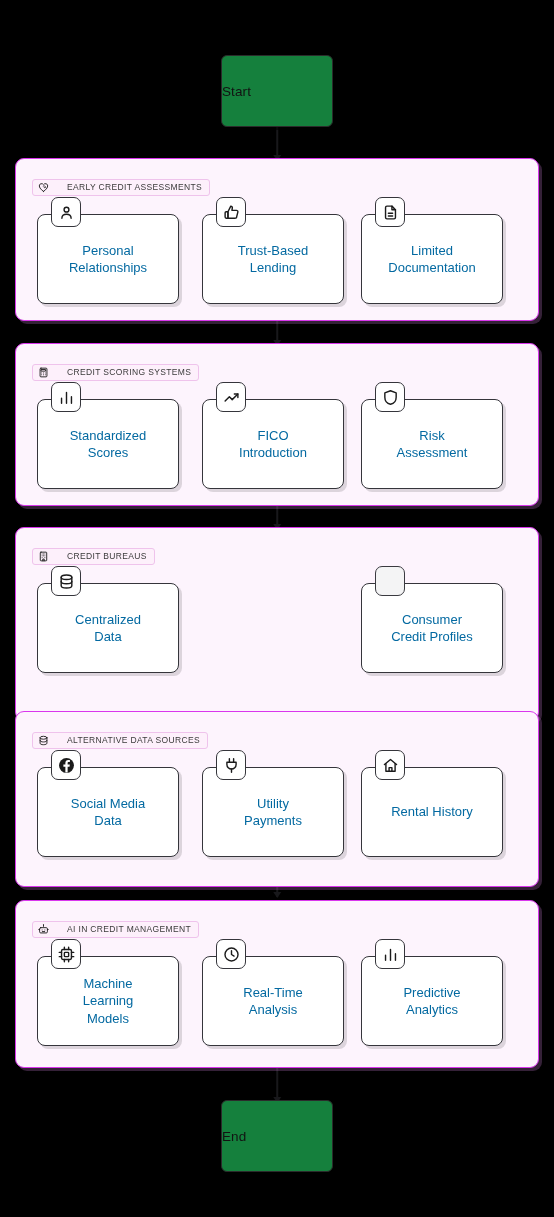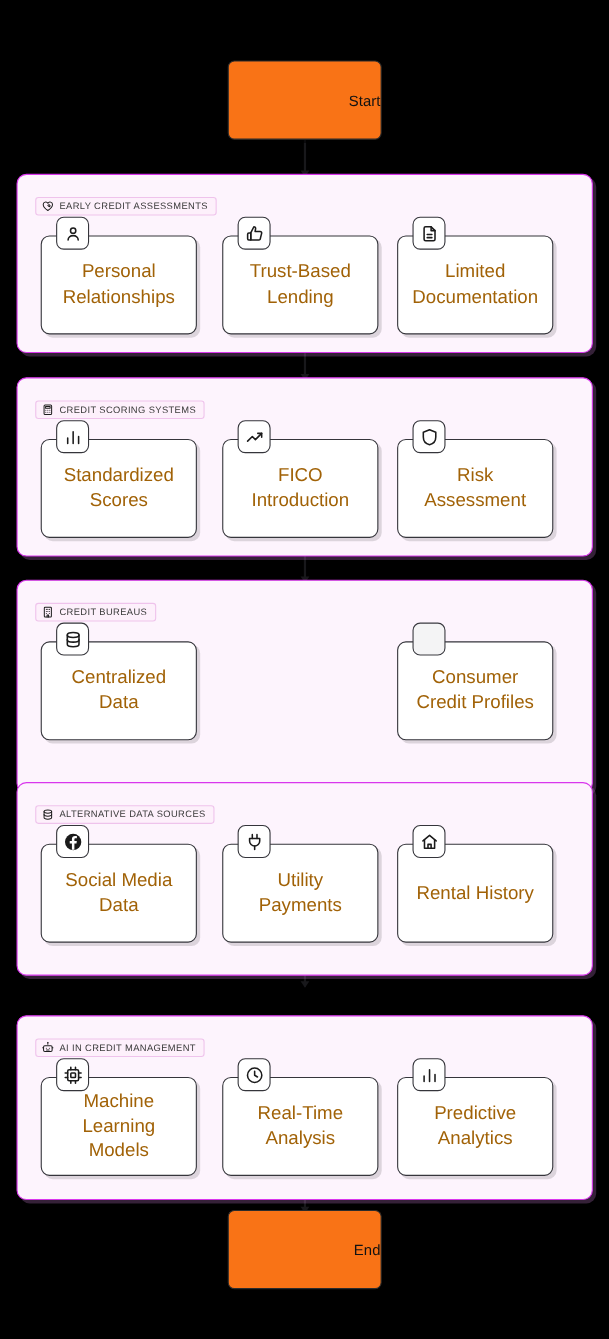--- a/index.html
+++ b/index.html
@@ -17,28 +17,28 @@
     width: 554px;
     height: 1217px;
     background: #000000;
   }
 
   
   .terminal {
     position: absolute;
     left: 50%;
     transform: translateX(-50%);
-    width: 140px;
+    width: 112px;
     height: 72px;
-    background: #f97316;
+    background: #15803d;
     border: 1.3px solid #2b2b2b;
     border-radius: 6px;
     display: flex;
     align-items: center;
-    justify-content: flex-end;
+    justify-content: flex-start;
     box-shadow: 3px 3px 0 rgba(0,0,0,0.55);
     z-index: 6;
   }
   .terminal-label {
     font-size: 13.5px;
     color: #121212;
     letter-spacing: .1px;
   }
   #node-start { top: 55px; }
   #node-end   { top: 1100px; }
@@ -76,21 +76,21 @@
     z-index: 4;
   }
 
   .section-badge {
     position: absolute;
     top: 20px;
     left: 16px;
     height: 17px;
     display: flex;
     align-items: center;
-    gap: 5px;
+    gap: 18px;
     padding: 0 7px 0 5px;
     background: #fdf0fb;
     border: 1px solid #efc3ec;
     border-radius: 3px;
     justify-content: flex-end;
   }
   .section-badge-icon {
     width: 11px;
     height: 11px;
     flex: 0 0 11px;
@@ -127,23 +127,23 @@
     align-items: center;
     justify-content: center;
     text-align: center;
     box-shadow: 3px 3px 0 rgba(0,0,0,0.13);
   }
   .card.c0 { left: 21px;  }
   .card.c1 { left: 186px; }
   .card.c2 { left: 345px; text-align: center; }
 
   .card-label {
-    font-size: 17px;
+    font-size: 13px;
     line-height: 1.34;
-    color: #a16207;
+    color: #0369a1;
     padding: 0 7px;
     white-space: pre-line;
   }
 
   
   .card-icon {
     position: absolute;
     top: -18px;
     left: 13px;
     width: 30px;
@@ -323,21 +323,21 @@
             <svg viewBox="0 0 24 24">
               <path d="M3.5 10.5L12 3.5l8.5 7" fill="none" stroke="currentColor" stroke-width="2" stroke-linecap="round" stroke-linejoin="round"></path>
               <path d="M5.5 9.5V20h13V9.5" fill="none" stroke="currentColor" stroke-width="2" stroke-linecap="round" stroke-linejoin="round"></path>
               <path d="M10 20v-5h4v5" fill="none" stroke="currentColor" stroke-width="2" stroke-linecap="round" stroke-linejoin="round"></path>
             </svg>
           </span>
           <span class="card-label">Rental History</span>
         </div>
       </div>
     </div>
-    <div class="section" style="top: 923px; height: 168px;">
+    <div class="section" style="top: 900px; height: 168px;">
       <div class="section-badge">
         <span class="section-badge-icon">
           <svg viewBox="0 0 24 24">
             <path d="M12 2.2v3" fill="none" stroke="currentColor" stroke-width="2" stroke-linecap="round" stroke-linejoin="round"></path>
             <circle cx="12" cy="1.6" r="1.3" fill="currentColor"></circle>
             <rect x="3.5" y="8" width="17" height="11.5" rx="2.5" fill="none" stroke="currentColor" stroke-width="2" stroke-linecap="round" stroke-linejoin="round"></rect>
             <path d="M9 13h.01M15 13h.01" fill="none" stroke="currentColor" stroke-width="2" stroke-linecap="round" stroke-linejoin="round"></path>
             <path d="M9.5 16.6h5" fill="none" stroke="currentColor" stroke-width="2" stroke-linecap="round" stroke-linejoin="round"></path>
             <path d="M3.5 12H1.8M20.5 12h1.7" fill="none" stroke="currentColor" stroke-width="2" stroke-linecap="round" stroke-linejoin="round"></path>
           </svg>

